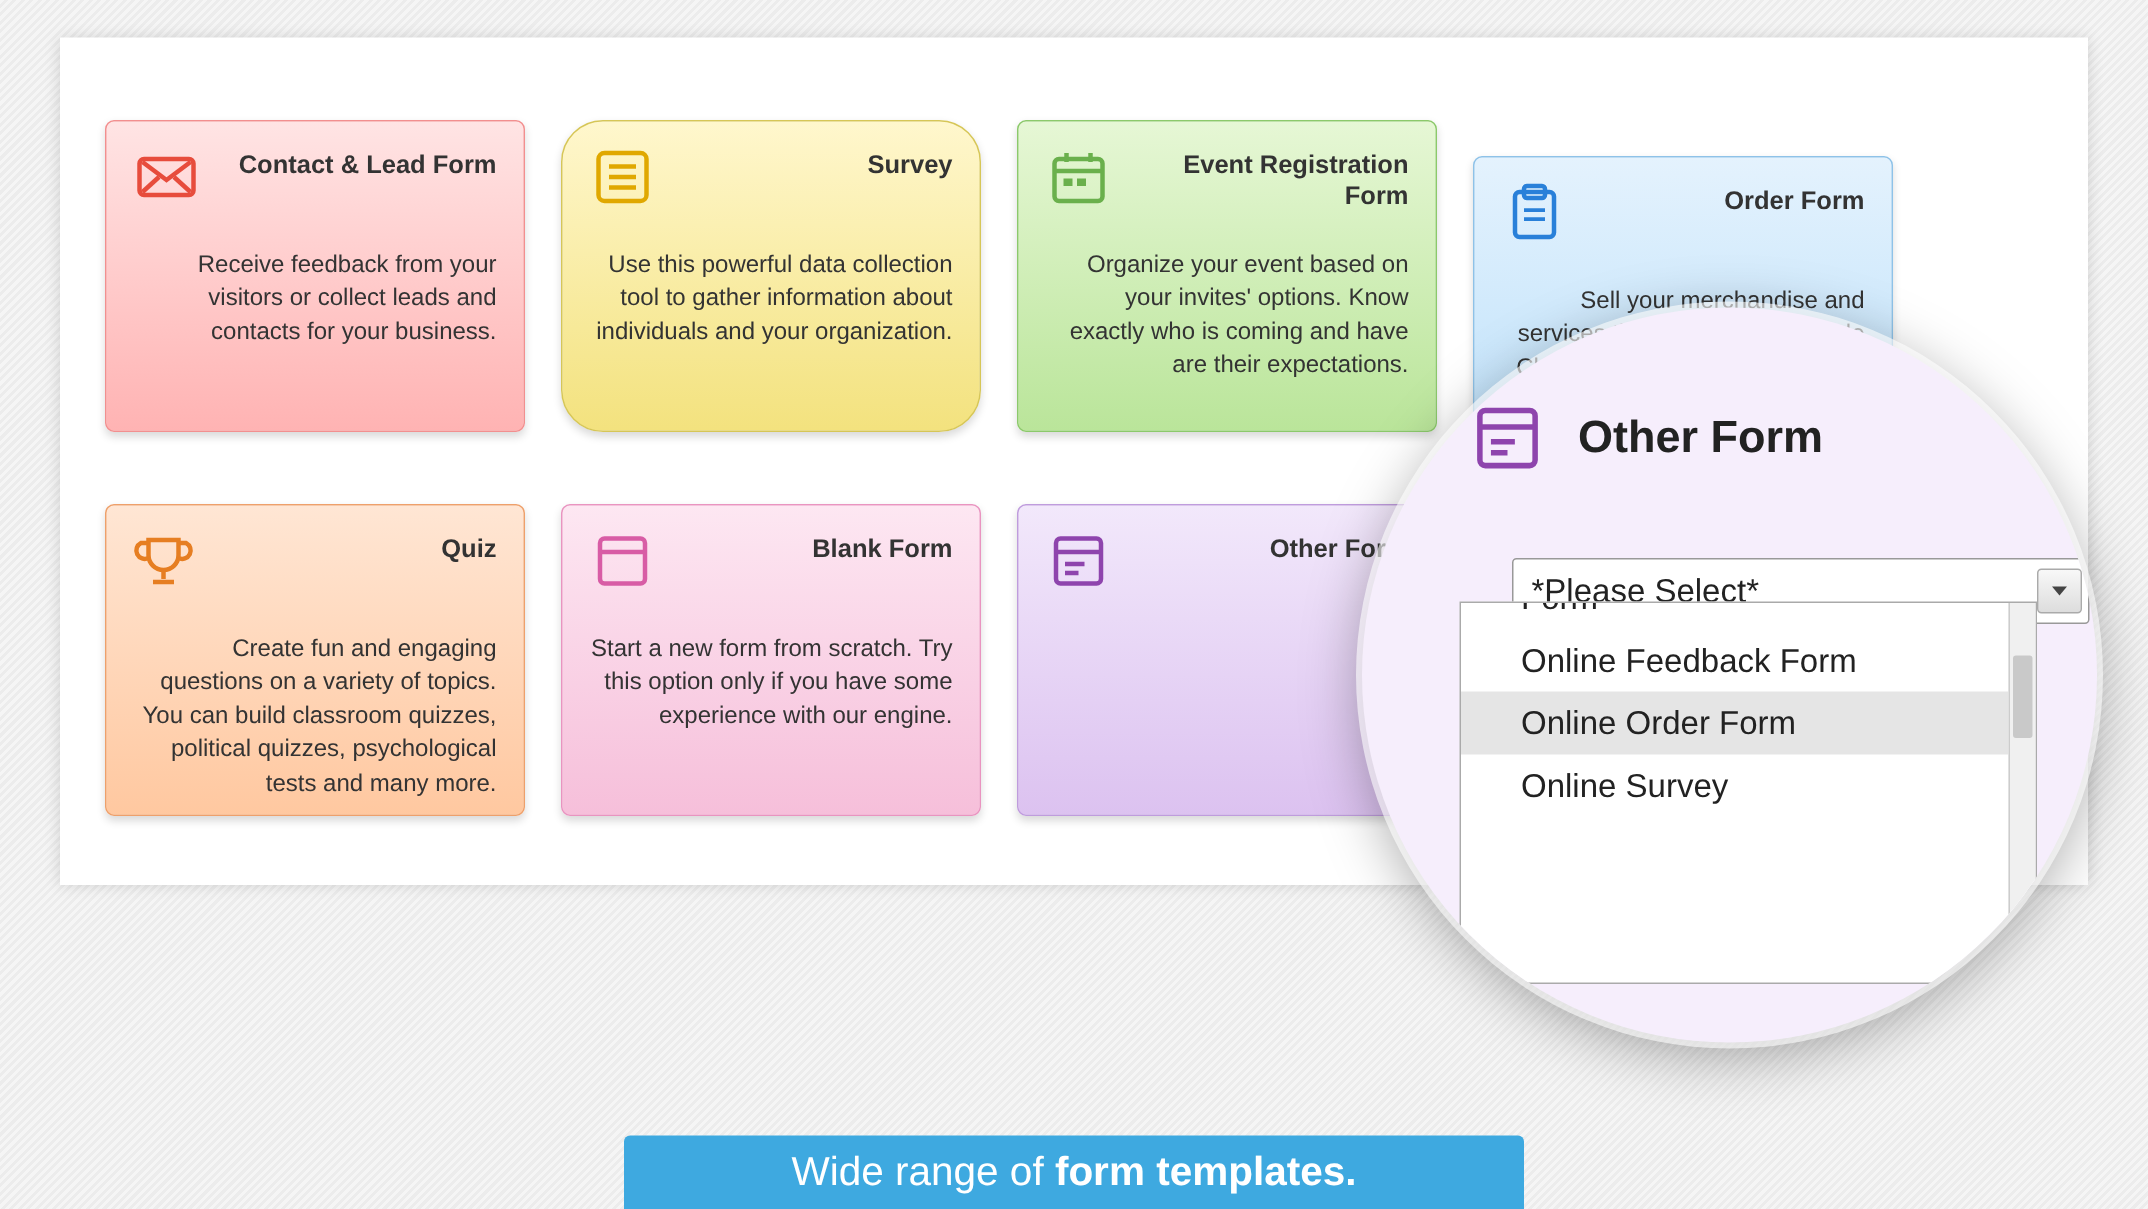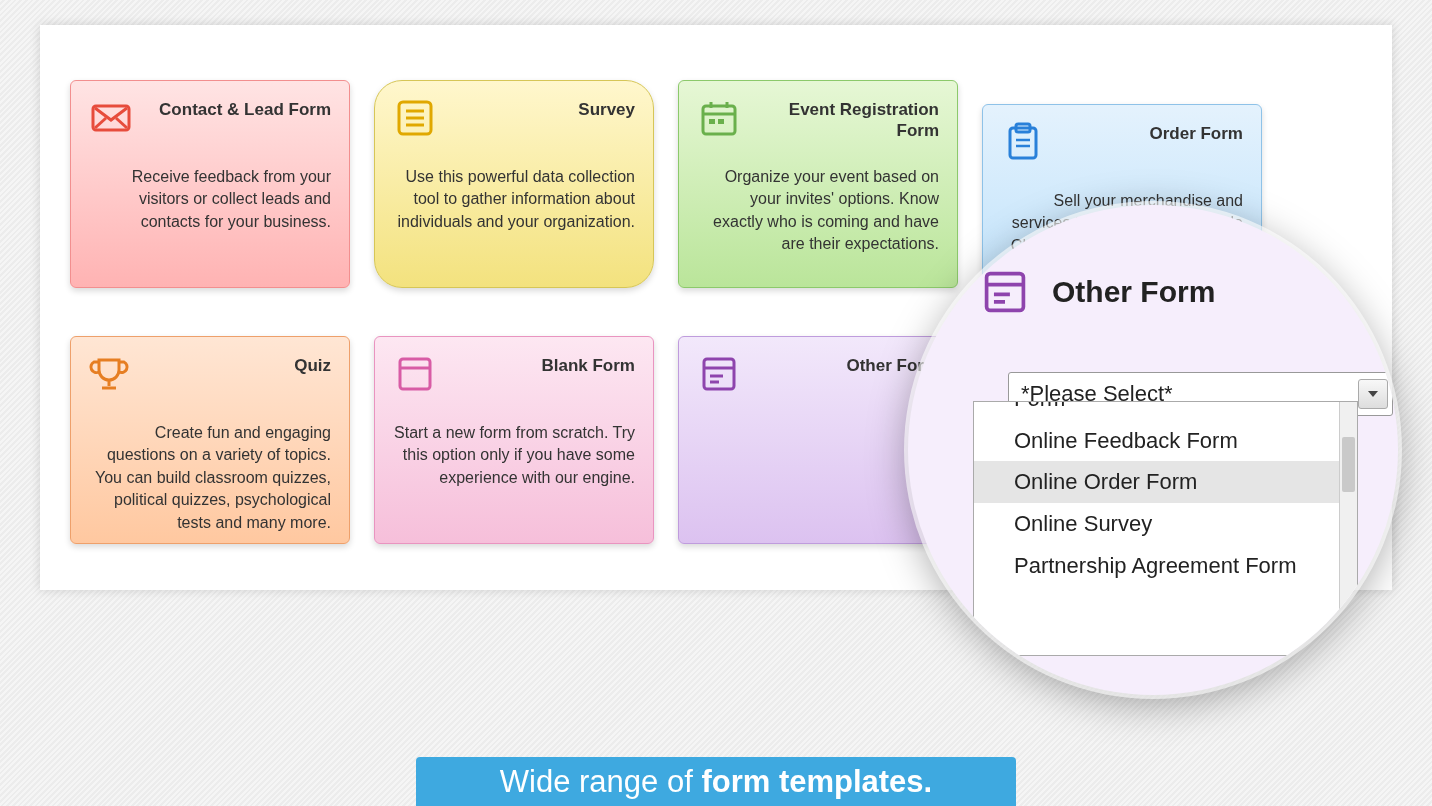--- a/index.html
+++ b/index.html
@@ -65,21 +65,21 @@
 .dd-list{position:absolute;left:0;top:0;right:18px;height:100%;overflow:hidden;}
 .dd-item{padding:6px 0 6px 40px;font-size:22px;color:#222;line-height:1.35;}
 .dd-item.partial-top{margin-top:-24px;}
 .dd-item.highlight{background:#e5e5e5;color:#222;}
 .scrollbar{position:absolute;right:0;top:0;width:18px;height:100%;background:#f0f0f0;border-left:1px solid #ccc;}
 .thumb{position:absolute;left:2px;top:35px;width:13px;height:55px;background:#c9c9c9;border-radius:2px;}
 
 .banner{
  position:absolute;left:416px;top:757px;width:600px;height:49px;
  background:#3ea9e0;border-radius:4px 4px 0 0;text-align:center;
- font-size:31px;color:#fff;line-height:49px;font-family:"Segoe UI",Arial,sans-serif;
+ font-size:27px;color:#fff;line-height:49px;font-family:"Segoe UI",Arial,sans-serif;
 }
 .banner b{font-weight:700;}
 </style>
 </head>
 <body>
 
 <div class="panel">
  <div class="grid">
 
   <div class="card c-red">
@@ -198,21 +198,20 @@
           </svg>
    </div>
   </div>
 
   <div class="dropdown">
    <div class="dd-list">
     <div class="dd-item partial-top">Form</div>
     <div class="dd-item">Online Feedback Form</div>
     <div class="dd-item highlight">Online Order Form</div>
     <div class="dd-item">Online Survey</div>
-    <div class="dd-item">Partnership Agreement Form</div>
    </div>
    <div class="scrollbar">
     <div class="thumb"></div>
    </div>
   </div>
  </div>
 </div>
 
 <div class="banner">
  <span>Wide range of </span><b>form templates.</b>

